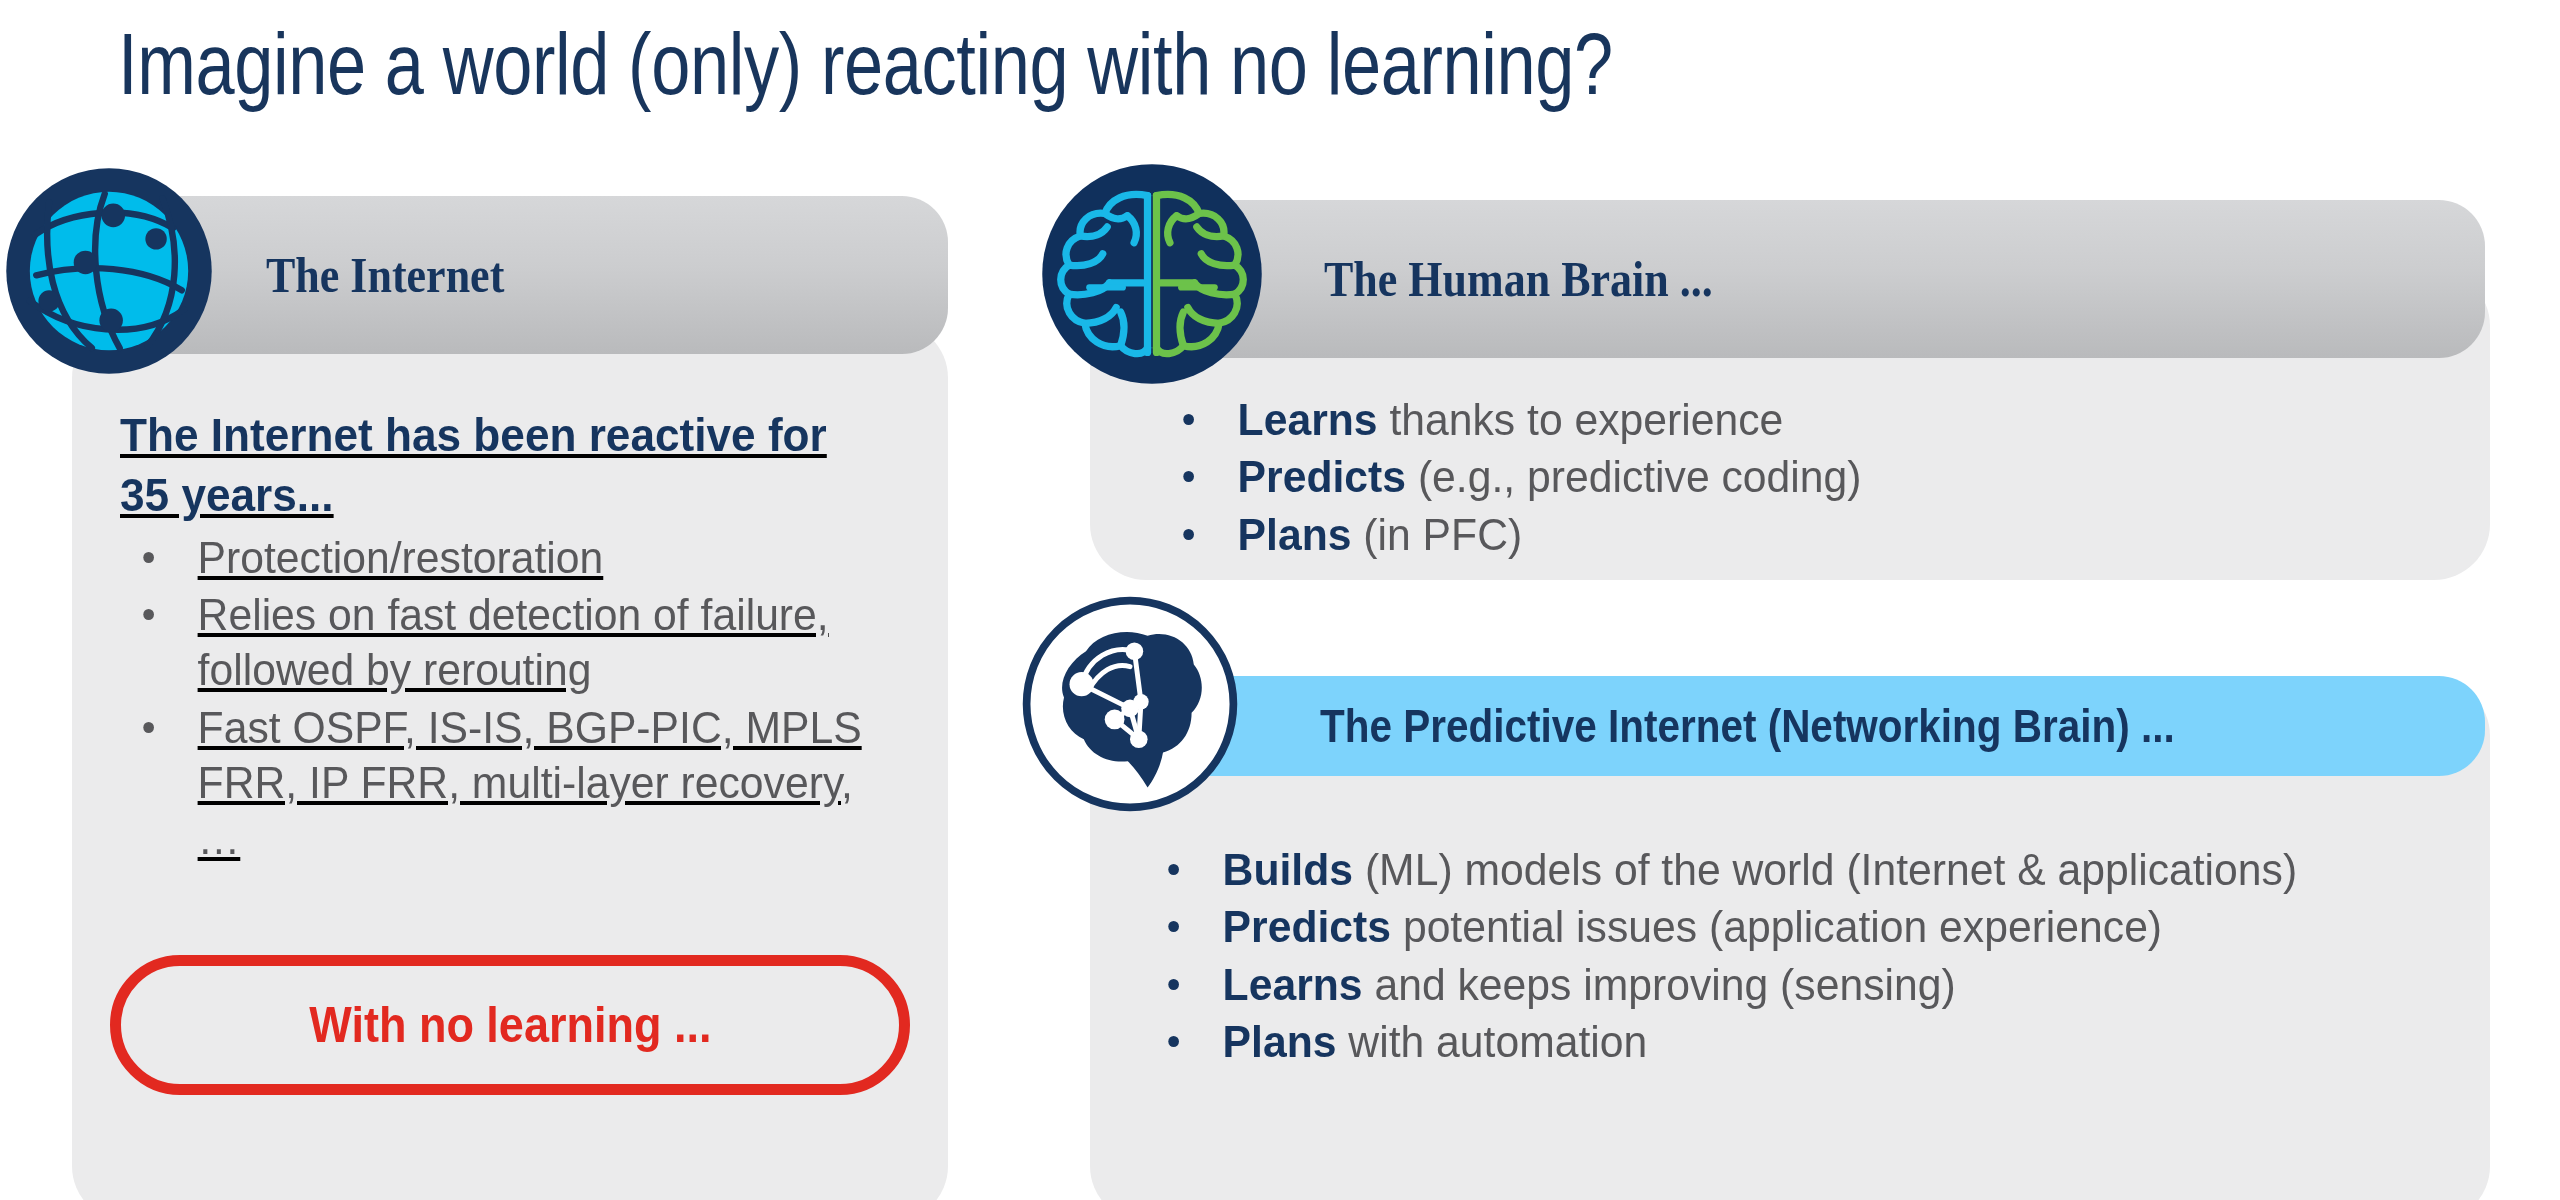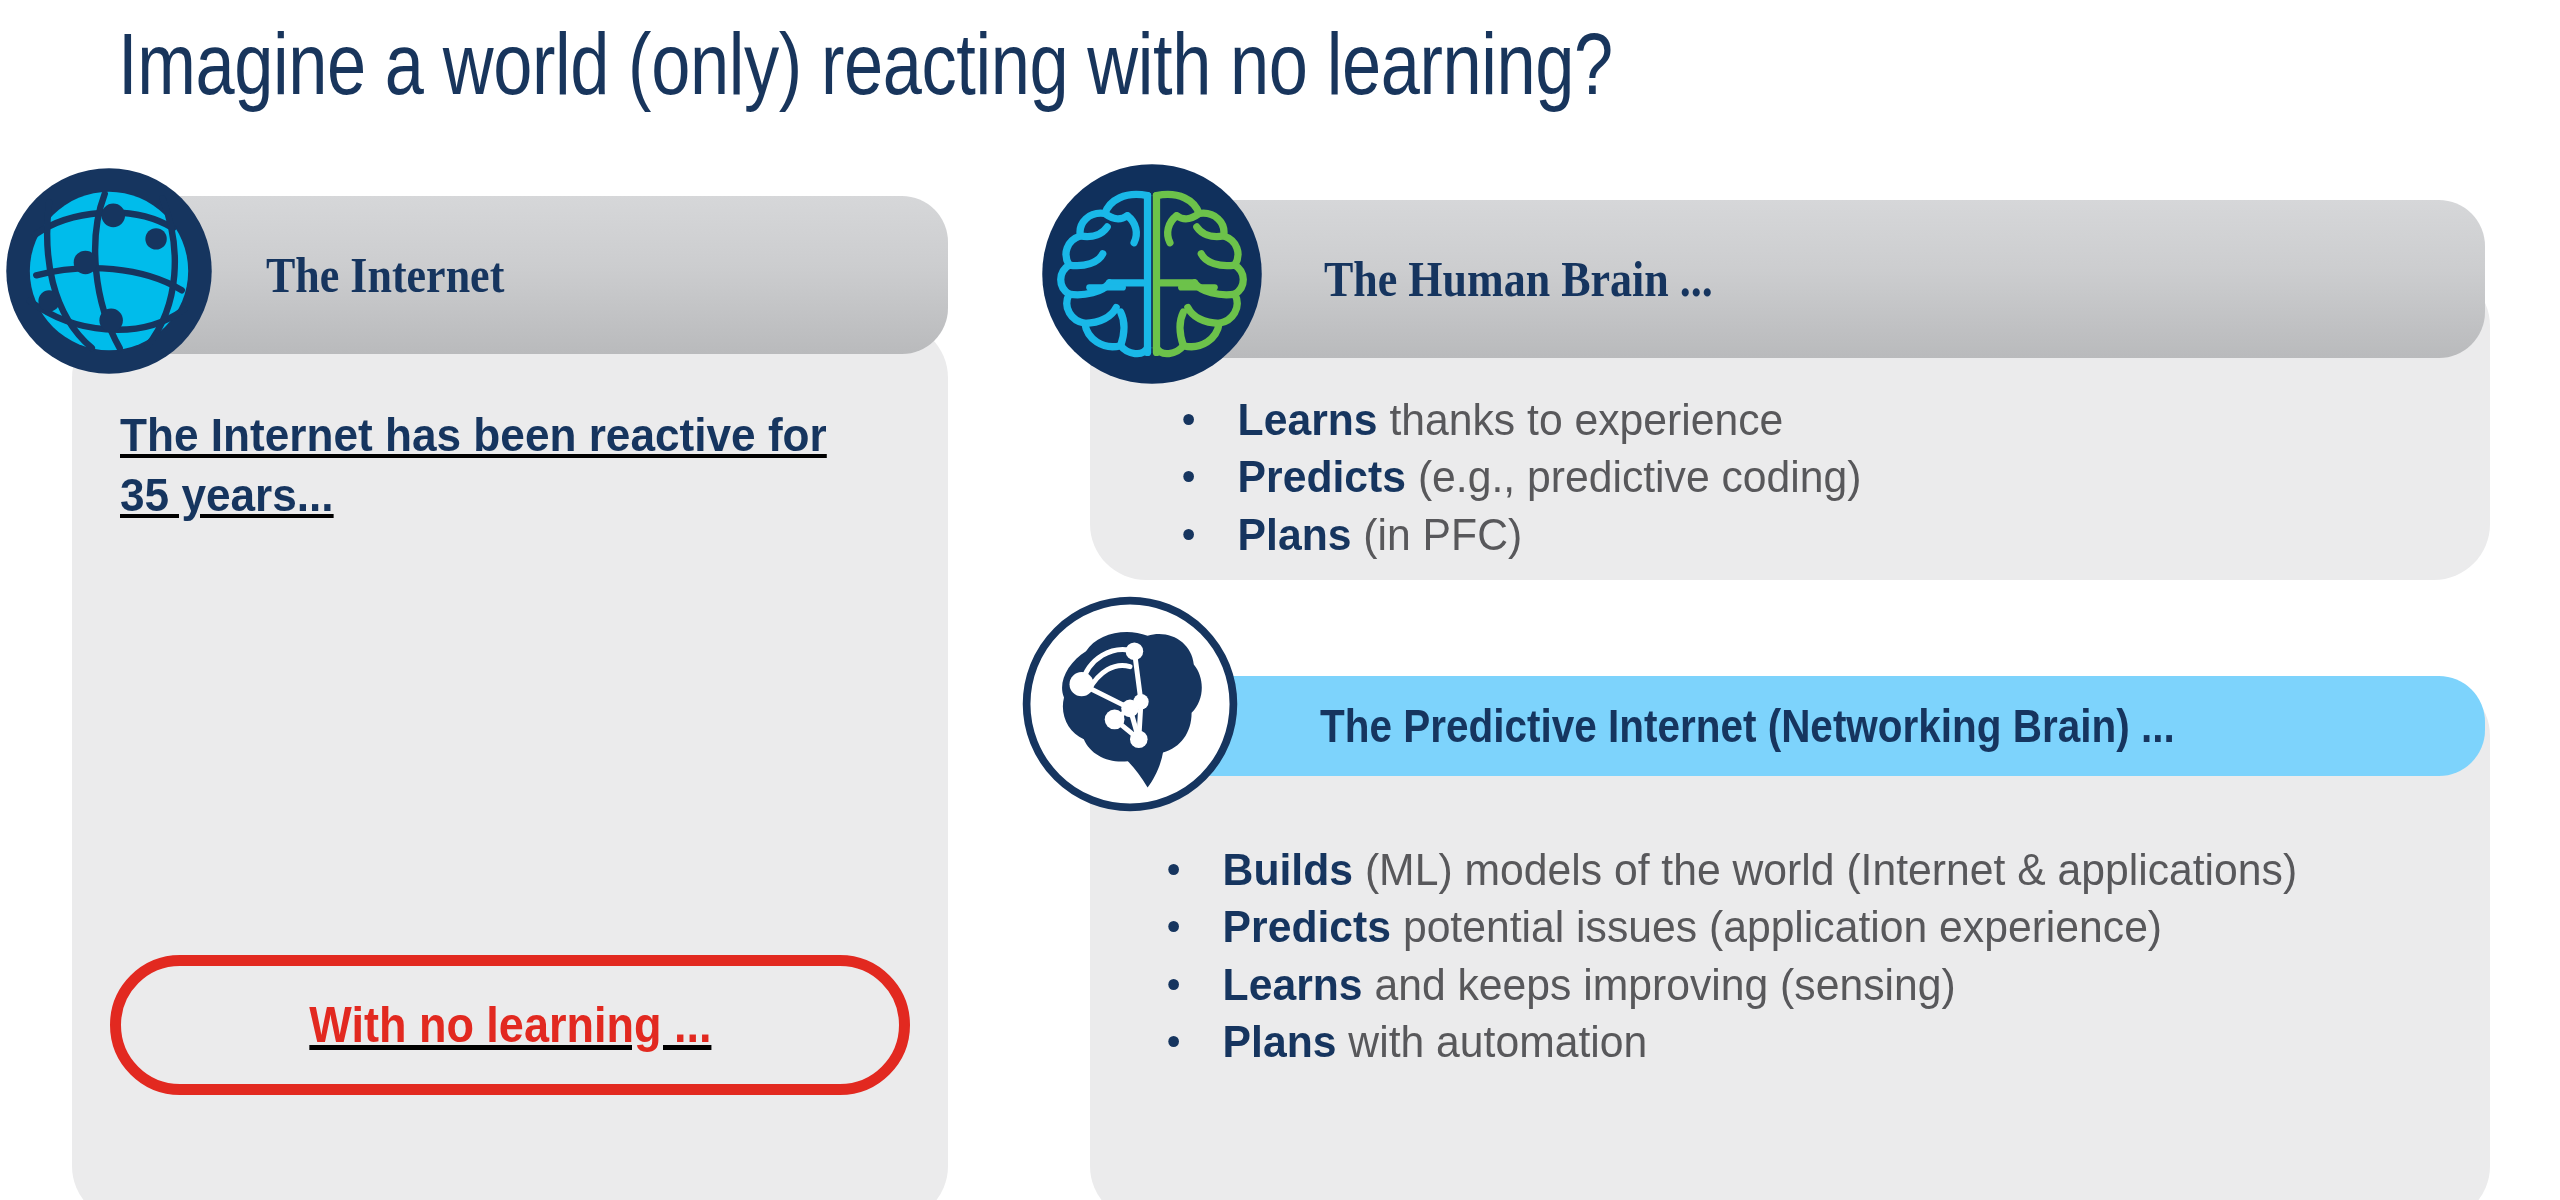--- a/index.html
+++ b/index.html
@@ -186,21 +186,20 @@
     left: 110px;
     top: 955px;
     width: 800px;
     height: 140px;
     border: 11px solid #e22920;
     border-radius: 70px;
     box-sizing: border-box;
     display: flex;
     align-items: center;
     justify-content: center;
-    text-decoration: underline;
   }
   .red-pill span {
     color: #e22920;
     font-size: 50px;
     font-weight: 700;
     transform: scaleX(0.90);
     transform-origin: center;
     white-space: nowrap;
   }
 </style>
@@ -232,20 +231,25 @@
       <circle cx="144" cy="70" r="10"></circle>
       <circle cx="78" cy="92" r="11"></circle>
       <circle cx="44" cy="128" r="10"></circle>
       <circle cx="102" cy="146" r="11"></circle>
     </g>
   </svg>
 </div>
 
 <div class="left-body">
   <p class="lead">The Internet has been reactive for 35 years...</p>
+  <ul class="bullets">
+    <li>Protection/restoration</li>
+    <li>Relies on fast detection of failure, followed by rerouting</li>
+    <li>Fast OSPF, IS-IS, BGP-PIC, MPLS FRR, IP FRR, multi-layer recovery, …</li>
+  </ul>
 </div>
 
 <div class="red-pill">
   <span>With no learning ...</span>
 </div>
 
 <div class="card card-brain"></div>
 
 <div class="hdr hdr-gray hdr-human">
   <div class="hdr-title">The Human Brain ...</div>

